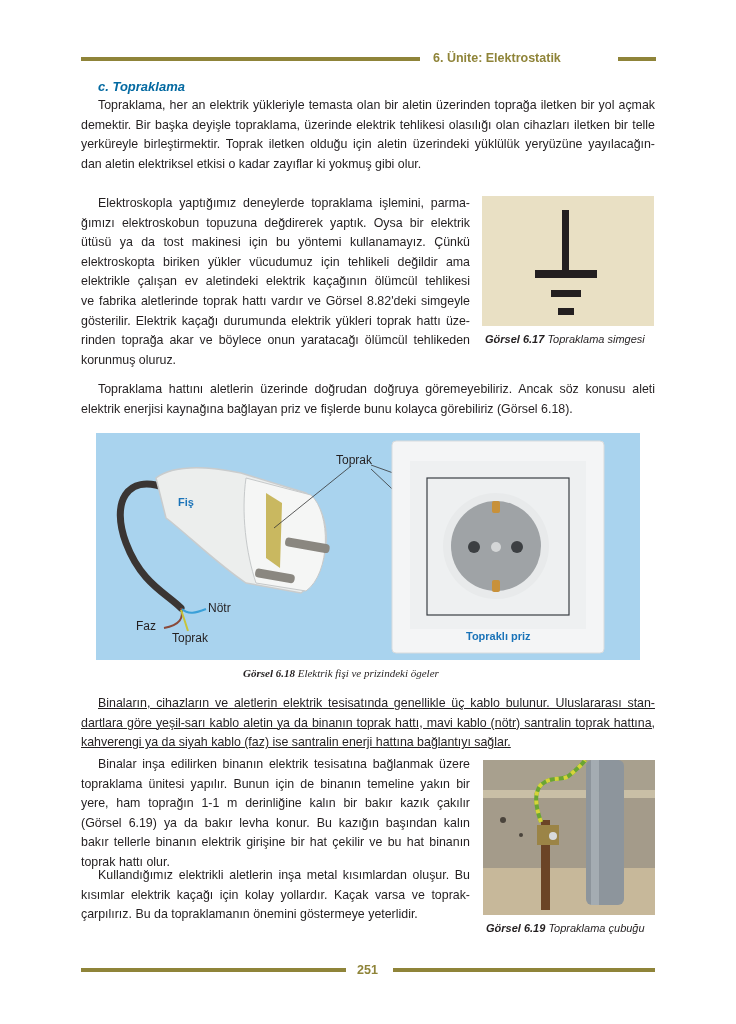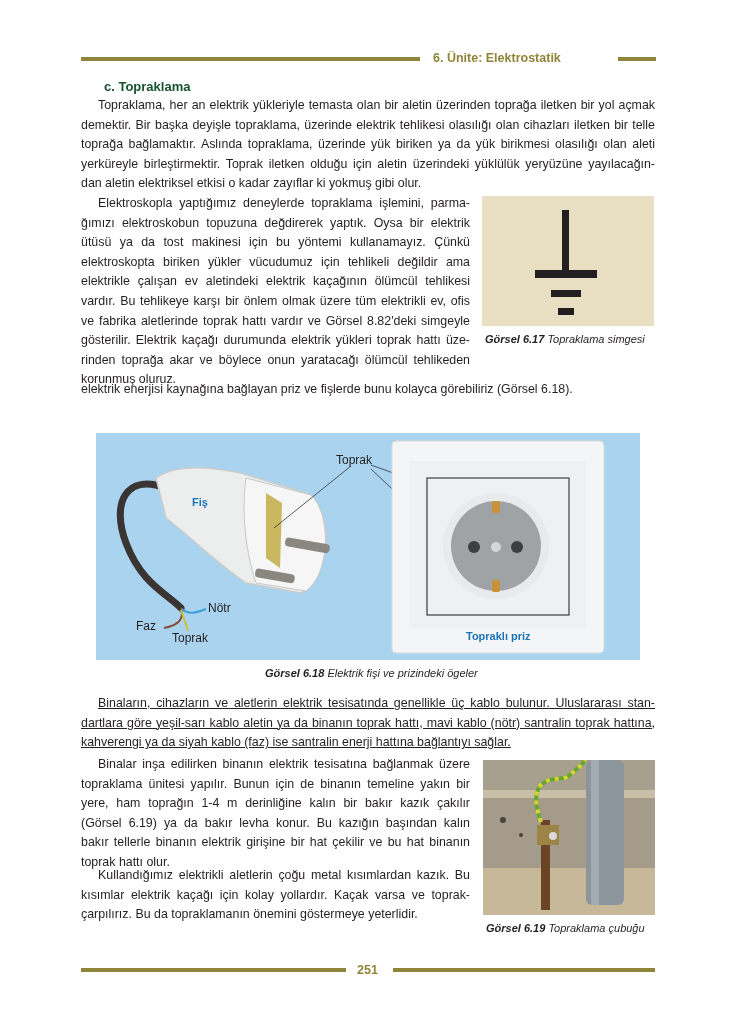--- a/index.html
+++ b/index.html
@@ -1,21 +1,21 @@
 <!DOCTYPE html>
 <html><head>
 <meta charset="utf-8">
 <style>
   * { margin: 0; padding: 0; box-sizing: border-box; }
   html, body { width: 736px; height: 1024px; background: #ffffff; overflow: hidden; }
   body { position: relative; font-family: "Liberation Sans", sans-serif; color: #231f20; }
 
   .rule { position: absolute; height: 4px; background: #8f8439; }
   .header-title { position: absolute; top: 51px; left: 433px; font-size: 12.5px; font-weight: bold; color: #8f8439; white-space: nowrap; }
-  .section-title { position: absolute; top: 79px; left: 104px; font-size: 13px; font-weight: bold; color: #14532d; }
+  .section-title { position: absolute; top: 79px; left: 98px; font-size: 13px; font-weight: bold; font-style: italic; color: #0369a1; }
 
   .para { position: absolute; font-size: 12.4px; line-height: 19.6px; text-align: justify; text-align-last: left; color: #231f20; }
   .para .ln { display: block; white-space: nowrap; }
   .para .ln.j { text-align: justify; text-align-last: justify; white-space: normal; }
   .indent { padding-left: 17px; }
   .caption { position: absolute; font-size: 11px; font-style: italic; color: #231f20; white-space: nowrap; }
   .caption b { font-weight: bold; }
 
   .ground-box { position: absolute; left: 482px; top: 196px; width: 172px; height: 130px; background: #e9e0c4; }
   .g-bar { position: absolute; background: #231f20; }
@@ -33,52 +33,51 @@
 
 <div class="rule" style="left:81px; top:57px; width:339px;"></div>
 <div class="header-title">6. Ünite: Elektrostatik</div>
 <div class="rule" style="left:618px; top:57px; width:38px;"></div>
 
 <div class="section-title">c. Topraklama</div>
 
 <div class="para" style="left:81px; top:96px; width:574px;">
   <span class="ln j indent">Topraklama, her an elektrik yükleriyle temasta olan bir aletin üzerinden toprağa iletken bir yol açmak</span>
   <span class="ln j">demektir. Bir başka deyişle topraklama, üzerinde elektrik tehlikesi olasılığı olan cihazları iletken bir telle</span>
-  <span class="ln j">toprağa bağlamaktır. Aslında topraklama, üzerinde yük biriken ya da yük birikmesi olasılığı olan aleti</span>
   <span class="ln j">yerküreyle birleştirmektir. Toprak iletken olduğu için aletin üzerindeki yüklülük yeryüzüne yayılacağın-</span>
   <span class="ln">dan aletin elektriksel etkisi o kadar zayıflar ki yokmuş gibi olur.</span>
 </div>
 
 <div class="para" style="left:81px; top:194px; width:389px;">
   <span class="ln j indent">Elektroskopla yaptığımız deneylerde topraklama işlemini, parma-</span>
   <span class="ln j">ğımızı elektroskobun topuzuna değdirerek yaptık. Oysa bir elektrik</span>
   <span class="ln j">ütüsü ya da tost makinesi için bu yöntemi kullanamayız. Çünkü</span>
   <span class="ln j">elektroskopta biriken yükler vücudumuz için tehlikeli değildir ama</span>
   <span class="ln j">elektrikle çalışan ev aletindeki elektrik kaçağının ölümcül tehlikesi</span>
-  <span class="ln j">vardır. Bu tehlikeye karşı bir önlem olmak üzere tüm elektrikli ev, ofis</span>
   <span class="ln j">ve fabrika aletlerinde toprak hattı vardır ve Görsel 8.82'deki simgeyle</span>
   <span class="ln j">gösterilir. Elektrik kaçağı durumunda elektrik yükleri toprak hattı üze-</span>
   <span class="ln j">rinden toprağa akar ve böylece onun yaratacağı ölümcül tehlikeden</span>
   <span class="ln">korunmuş oluruz.</span>
 </div>
 
 <div class="ground-box">
   <div>
     <div class="g-bar" style="left:80px; top:14px; width:7px; height:60px;"></div>
     <div class="g-bar" style="left:53px; top:74px; width:62px; height:8px;"></div>
     <div class="g-bar" style="left:69px; top:94px; width:30px; height:7px;"></div>
     <div class="g-bar" style="left:76px; top:112px; width:16px; height:7px;"></div>
   </div>
 </div>
 <div class="caption" style="left:485px; top:333px;">
   <b>Görsel 6.17</b>
   <span>Topraklama simgesi</span>
 </div>
 
 <div class="para" style="left:81px; top:380px; width:574px;">
+  <span class="ln j indent">Topraklama hattını aletlerin üzerinde doğrudan doğruya göremeyebiliriz. Ancak söz konusu aleti</span>
   <span class="ln">elektrik enerjisi kaynağına bağlayan priz ve fişlerde bunu kolayca görebiliriz (Görsel 6.18).</span>
 </div>
 
 <div class="photo-panel">
   <svg width="544" height="227" viewBox="0 0 544 227">
 
     <path d="M70 55 C 30 40, 15 70, 30 110 C 45 150, 70 160, 85 175" stroke="#3a3533" stroke-width="7" fill="none" stroke-linecap="round"></path>
 
     <path d="M85 175 C 88 185, 84 192, 68 195" stroke="#8a4a3a" stroke-width="2" fill="none"></path>
     <path d="M86 176 C 92 182, 100 180, 110 176" stroke="#3aa0d8" stroke-width="2" fill="none"></path>
@@ -100,49 +99,49 @@
     <rect x="314" y="28" width="176" height="168" fill="#eef0f1"></rect>
     <rect x="331" y="45" width="142" height="137" fill="none" stroke="#3a3f44" stroke-width="1.2"></rect>
     <circle cx="400" cy="113" r="53" fill="#e8eaeb"></circle>
     <circle cx="400" cy="113" r="45" fill="#9fa3a6"></circle>
     <circle cx="378" cy="114" r="6" fill="#3c3f42"></circle>
     <circle cx="421" cy="114" r="6" fill="#3c3f42"></circle>
     <circle cx="400" cy="114" r="5" fill="#d4d6d7"></circle>
     <rect x="396" y="68" width="8" height="12" rx="2" fill="#c8913a"></rect>
     <rect x="396" y="147" width="8" height="12" rx="2" fill="#c8913a"></rect>
   </svg>
-  <span class="lbl-blue" style="left:82px; top:63px;margin-left:14px;">Fiş</span>
+  <span class="lbl-blue" style="left:82px; top:63px;">Fiş</span>
   <span class="lbl" style="left:240px; top:20px;">Toprak</span>
   <span class="lbl" style="left:112px; top:168px;">Nötr</span>
   <span class="lbl" style="left:40px; top:186px;">Faz</span>
   <span class="lbl" style="left:76px; top:198px;">Toprak</span>
   <span class="lbl-blue" style="left:370px; top:197px;">Topraklı priz</span>
 </div>
-<div class="caption" style="left:265px; top:667px;">
+<div class="caption" style="left:243px; top:667px;font-family:Liberation Serif, serif;">
   <b>Görsel 6.18</b>
   <span>Elektrik fişi ve prizindeki ögeler</span>
 </div>
 
 <div class="para" style="left:81px; top:694px; width:574px;text-decoration:underline;">
   <span class="ln j indent">Binaların, cihazların ve aletlerin elektrik tesisatında genellikle üç kablo bulunur. Uluslararası stan-</span>
   <span class="ln j">dartlara göre yeşil-sarı kablo aletin ya da binanın toprak hattı, mavi kablo (nötr) santralin toprak hattına,</span>
   <span class="ln">kahverengi ya da siyah kablo (faz) ise santralin enerji hattına bağlantıyı sağlar.</span>
 </div>
 
 <div class="para" style="left:81px; top:755px; width:389px;">
   <span class="ln j indent">Binalar inşa edilirken binanın elektrik tesisatına bağlanmak üzere</span>
   <span class="ln j">topraklama ünitesi yapılır. Bunun için de binanın temeline yakın bir</span>
-  <span class="ln j">yere, ham toprağın 1-4 m derinliğine kalın bir bakır kazık çakılır</span>
+  <span class="ln j">yere, ham toprağın 1-1 m derinliğine kalın bir bakır kazık çakılır</span>
   <span class="ln j">(Görsel 6.19) ya da bakır levha konur. Bu kazığın başından kalın</span>
   <span class="ln j">bakır tellerle binanın elektrik girişine bir hat çekilir ve bu hat binanın</span>
   <span class="ln">toprak hattı olur.</span>
 </div>
 
 <div class="para" style="left:81px; top:866px; width:389px;">
-  <span class="ln j indent">Kullandığımız elektrikli aletlerin çoğu metal kısımlardan kazık. Bu</span>
+  <span class="ln j indent">Kullandığımız elektrikli aletlerin inşa metal kısımlardan oluşur. Bu</span>
   <span class="ln j">kısımlar elektrik kaçağı için kolay yollardır. Kaçak varsa ve toprak-</span>
   <span class="ln">çarpılırız. Bu da topraklamanın önemini göstermeye yeterlidir.</span>
 </div>
 
 <div class="rod-photo">
   <svg width="172" height="155" viewBox="0 0 172 155">
     <rect x="0" y="0" width="172" height="30" fill="#a8a08e"></rect>
     <rect x="0" y="30" width="172" height="8" fill="#c9bfa6"></rect>
     <rect x="0" y="38" width="172" height="70" fill="#a49b8a"></rect>
     <rect x="0" y="108" width="172" height="47" fill="#c7b89a"></rect>

